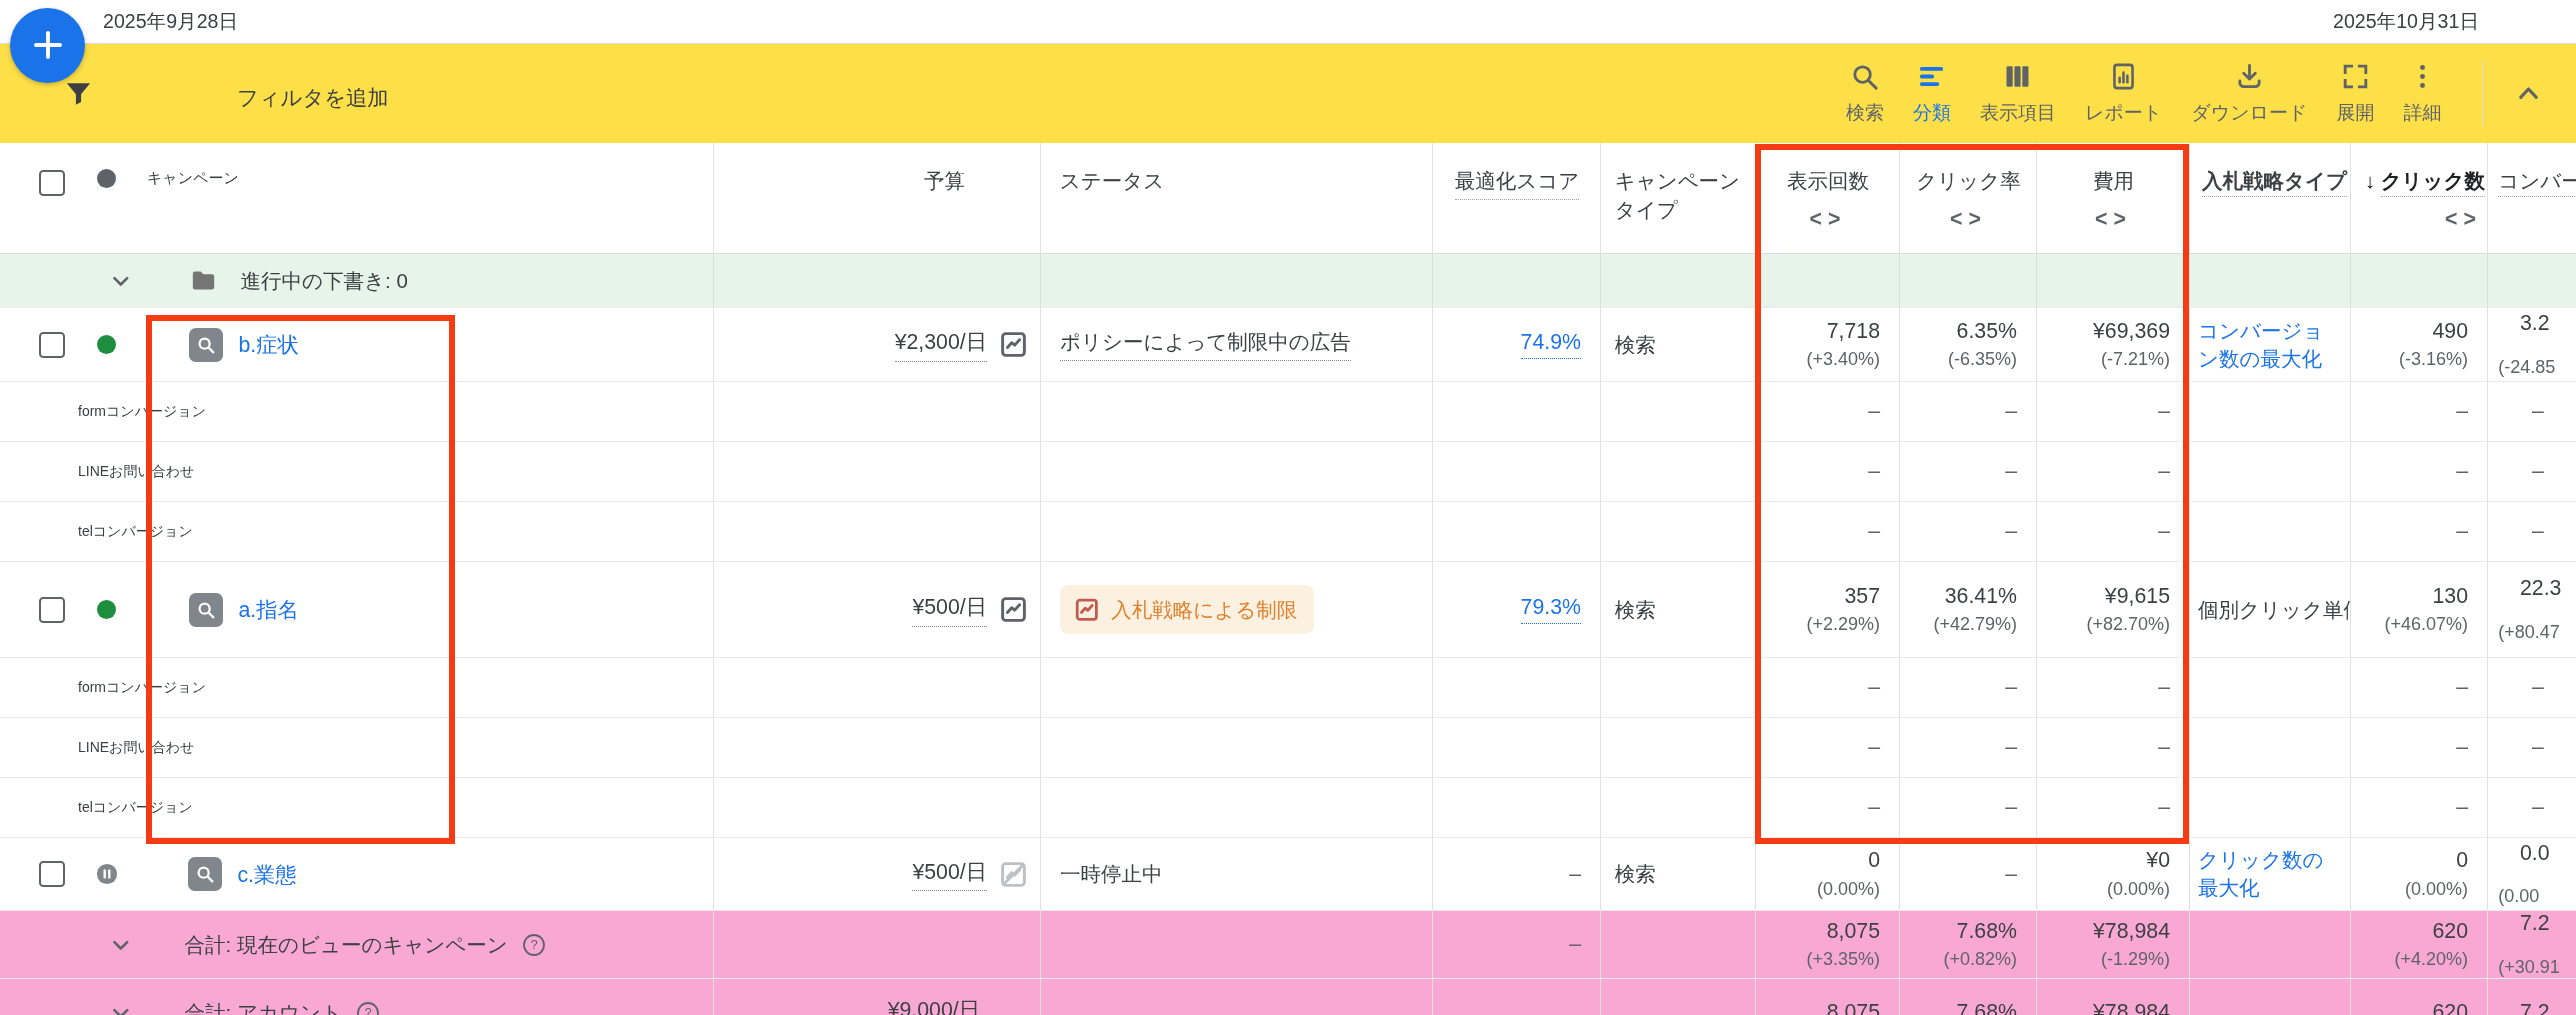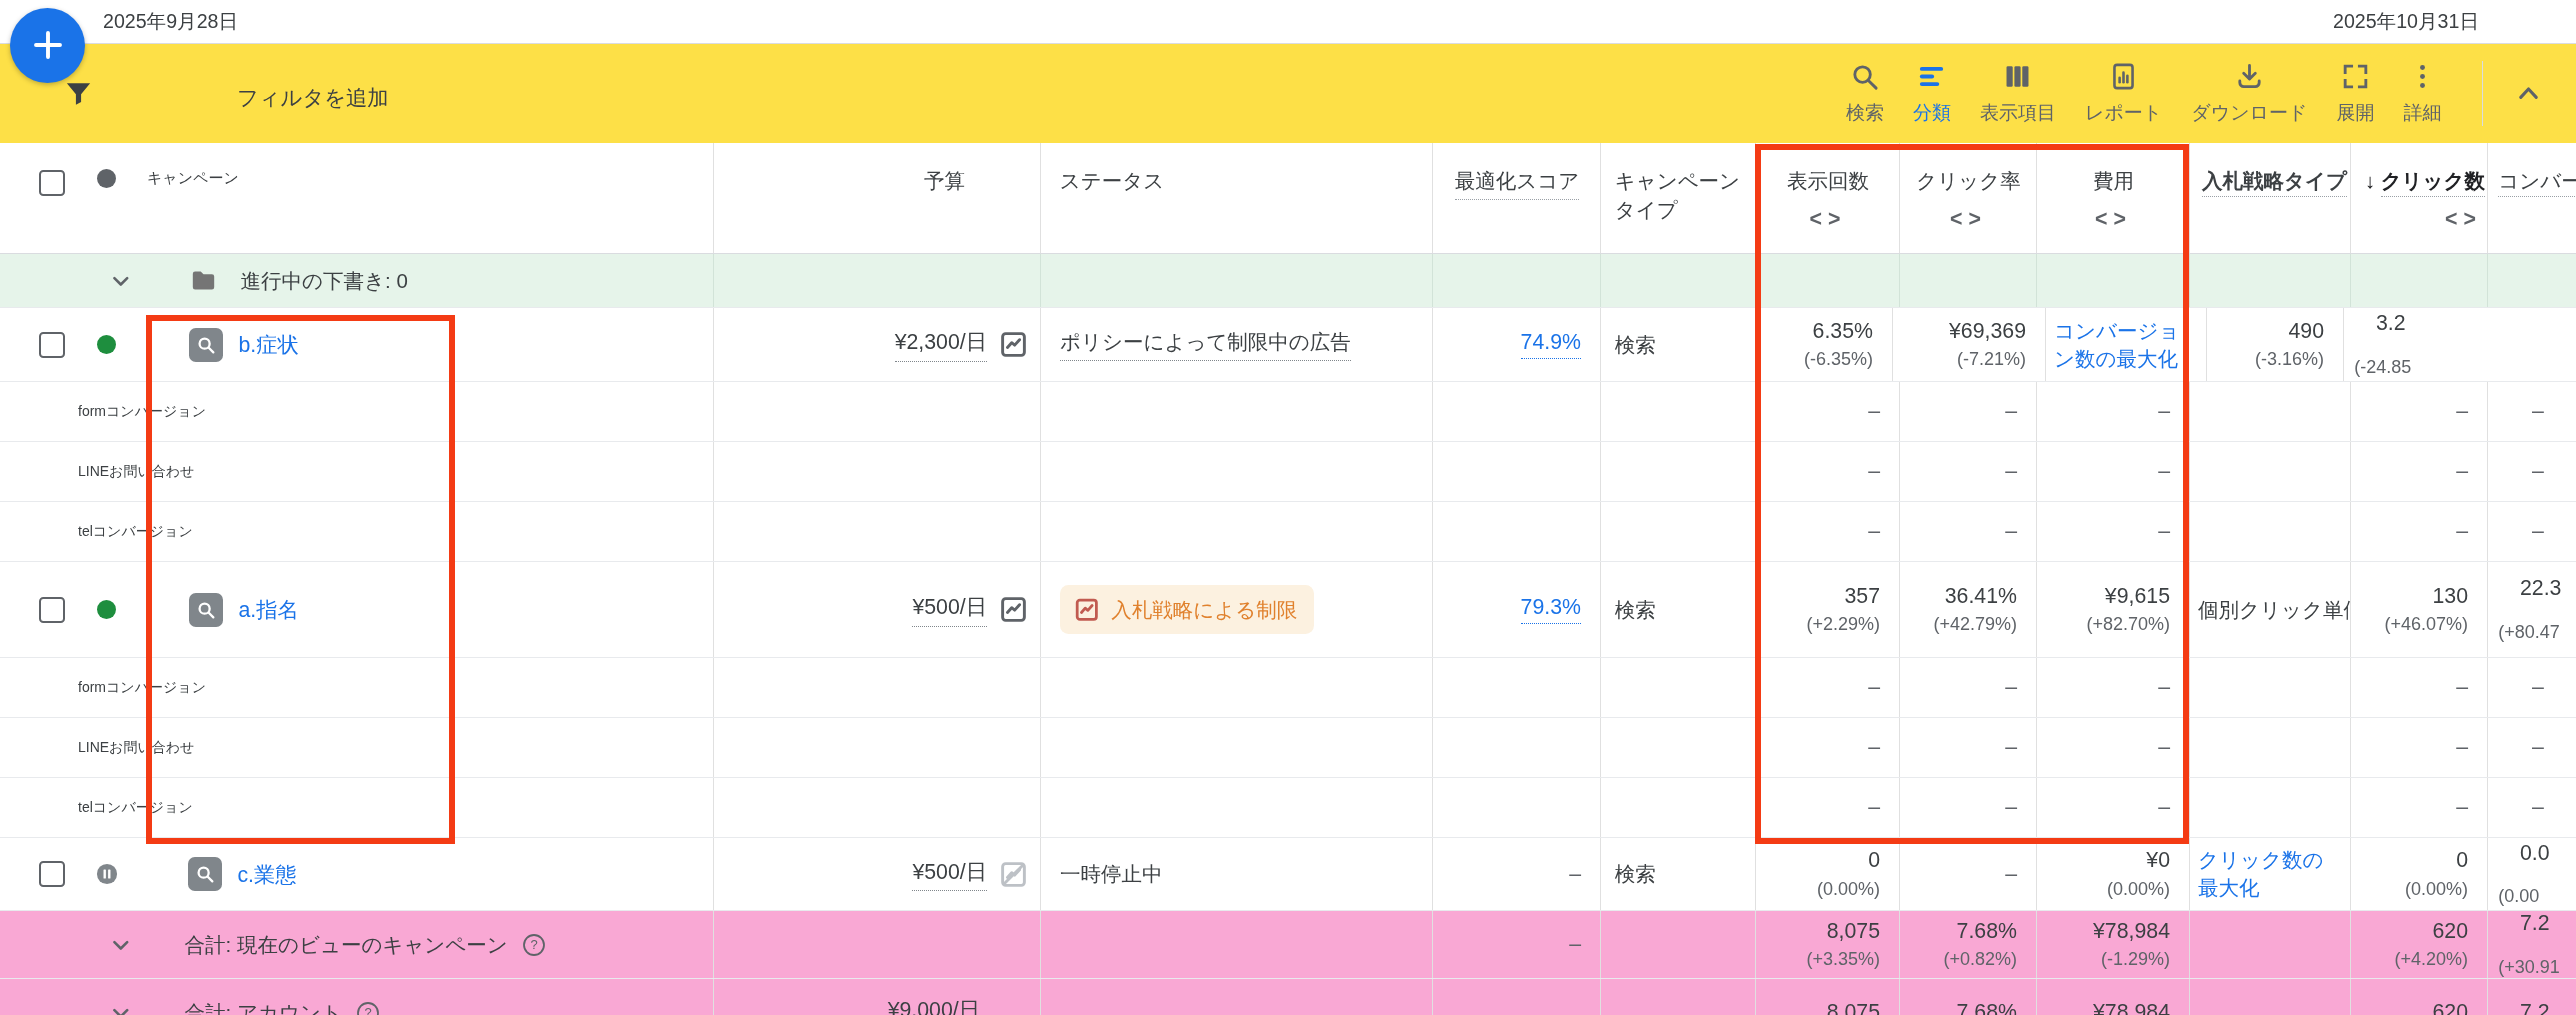--- a/index.html
+++ b/index.html
@@ -291,20 +291,24 @@
     </div>
     <div class="cell c3 statuscell">
       <span class="statustext du-dark">ポリシーによって制限中の広告</span>
     </div>
     <div class="cell c4 optcell">
       <span class="optlink du-blue">74.9%</span>
     </div>
     <div class="cell c5 typecell">
         <span>検索</span>
       </div>
+    <div class="cell c6 num">
+      <span class="v">7,718</span>
+        <span class="d">(+3.40%)</span>
+    </div>
     <div class="cell c7 num">
       <span class="v">6.35%</span>
         <span class="d">(-6.35%)</span>
     </div>
     <div class="cell c8 num">
       <span class="v">¥69,369</span>
         <span class="d">(-7.21%)</span>
     </div>
     <div class="cell c9 bidcell">
       <span class="bidlink">コンバージョン数の最大化</span>

